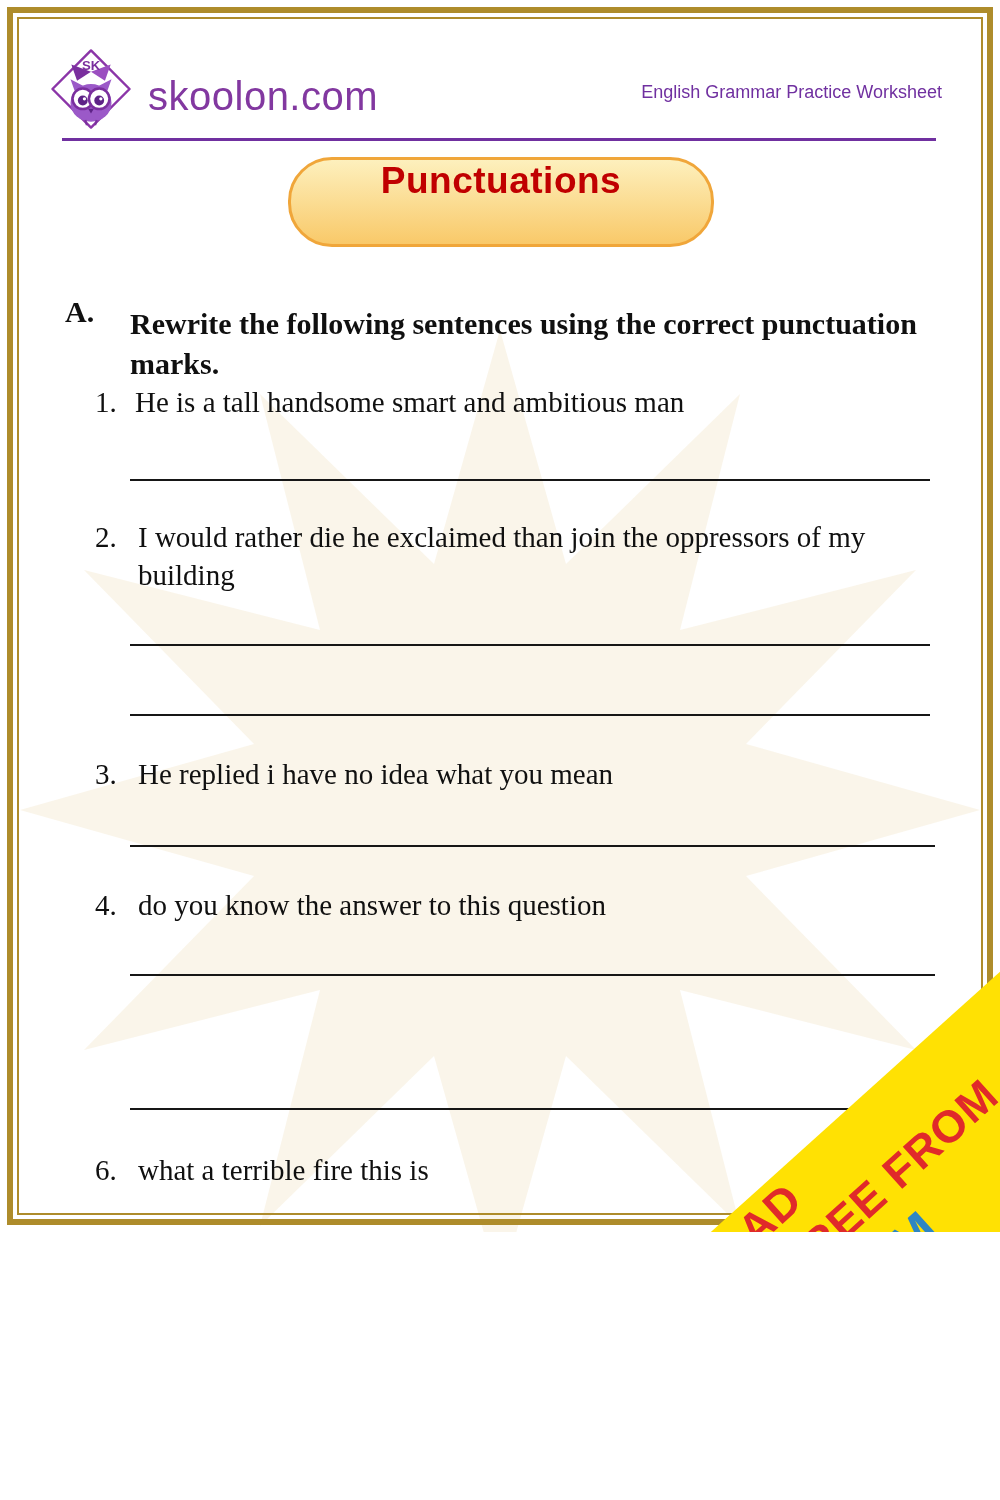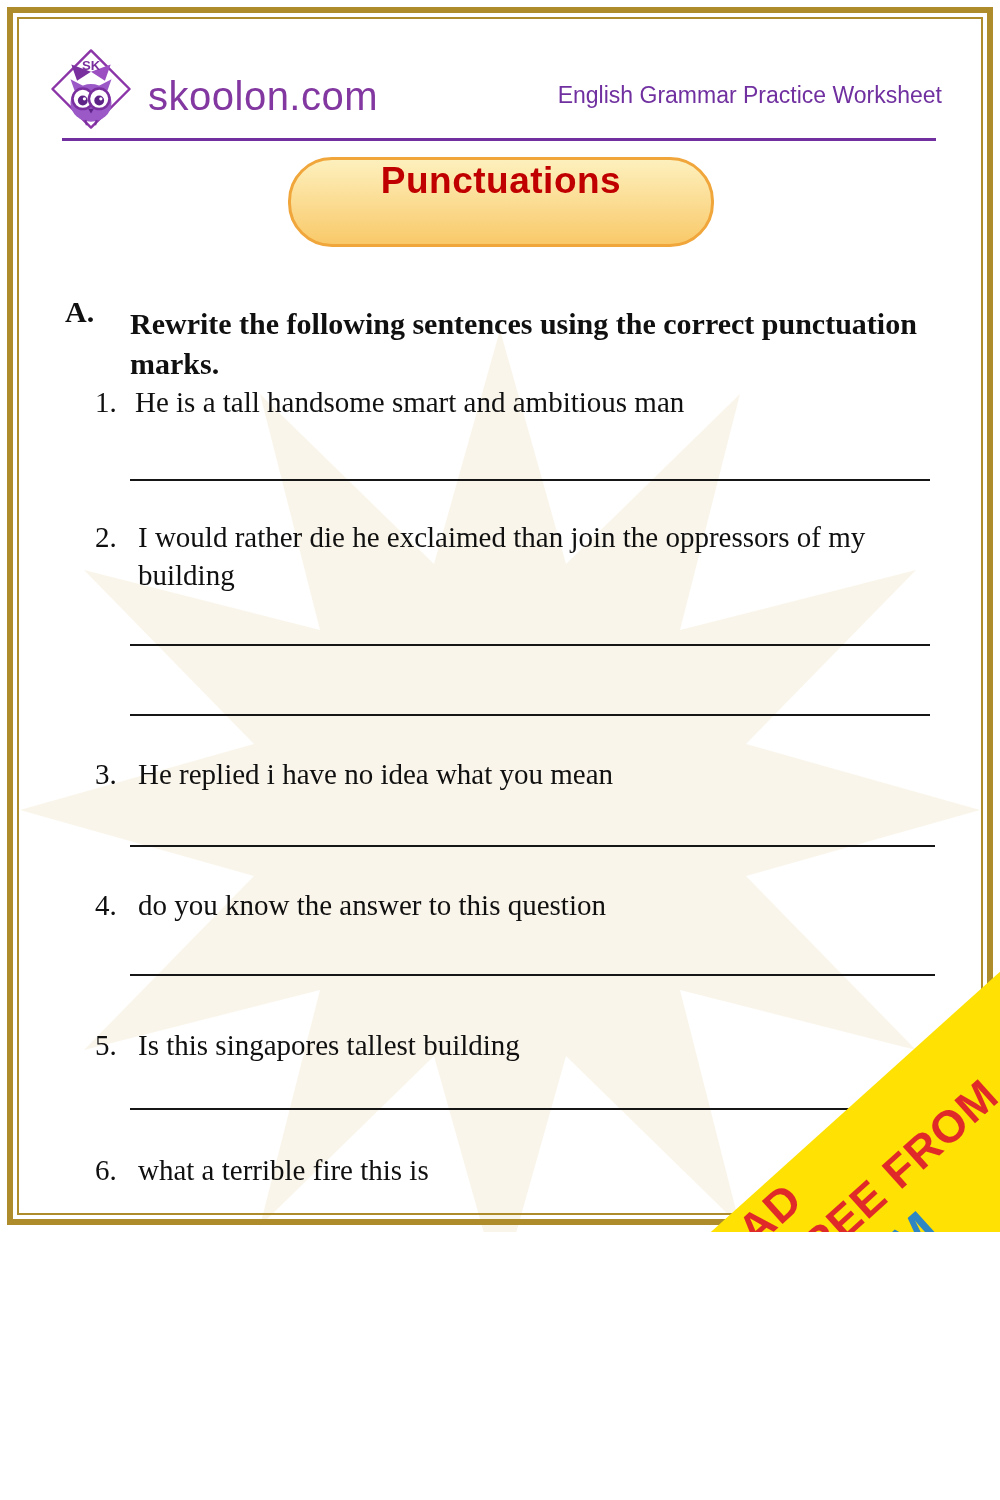--- a/index.html
+++ b/index.html
@@ -13,21 +13,21 @@
   
   .watermark{position:absolute;left:0;top:0;z-index:0;}
   
   .logo{position:absolute;left:50px;top:48px;width:82px;height:82px;z-index:3;}
   .brand{
     position:absolute;left:148px;top:74px;z-index:3;
     font-family:"Liberation Sans",sans-serif;font-size:40px;color:#8238a0;letter-spacing:.5px;
   }
   .tagline{
     position:absolute;right:58px;top:82px;z-index:3;
-    font-family:"Liberation Sans",sans-serif;font-size:23px;color:#7030a0;
+    font-family:"Liberation Sans",sans-serif;font-size:18px;color:#7030a0;
   }
   .header-rule{position:absolute;left:62px;top:138px;width:874px;height:3px;background:#7030a0;z-index:3;}
   
   .pill{
     position:absolute;left:288px;top:157px;width:420px;height:84px;z-index:3;
     border:3px solid #f0a63a;border-radius:44px;
     background:linear-gradient(#fdf0bd,#f9c969);
     display:flex;align-items:flex-start;justify-content:center;
   }
   .pill-text{
@@ -124,23 +124,20 @@
   <div class="q" style="top:755px">
     <span class="qnum">3.</span><span class="qtext">He replied i have no idea what you mean</span>
   </div>
   <div class="ans" style="top:845px;width:805px"></div>
 
   <div class="q" style="top:886px">
     <span class="qnum">4.</span><span class="qtext">do you know the answer to this question</span>
   </div>
   <div class="ans" style="top:974px;width:805px"></div>
 
-  <div class="q" style="top:1026px">
-    <span class="qnum">5.</span><span class="qtext">Is this singapores tallest building</span>
-  </div>
   <div class="ans" style="top:1108px;width:800px"></div>
 
   <div class="q" style="top:1151px">
     <span class="qnum">6.</span><span class="qtext">what a terrible fire this is</span>
   </div>
   <div class="ans" style="top:1243px;width:800px"></div>
 
   <div class="q" style="top:1286px">
     <span class="qnum">7.</span><span class="qtext">didnt you hear that they are leaving</span>
   </div>

